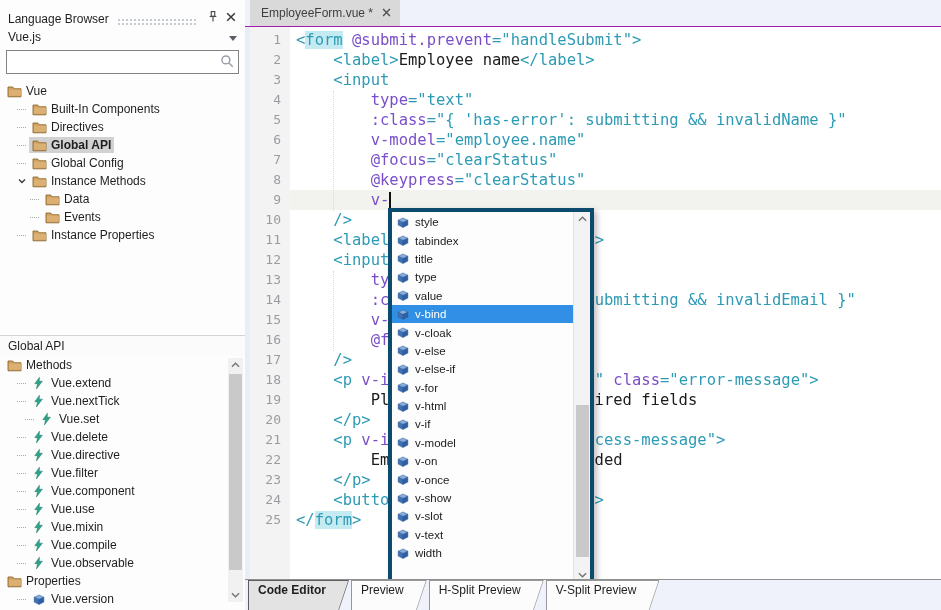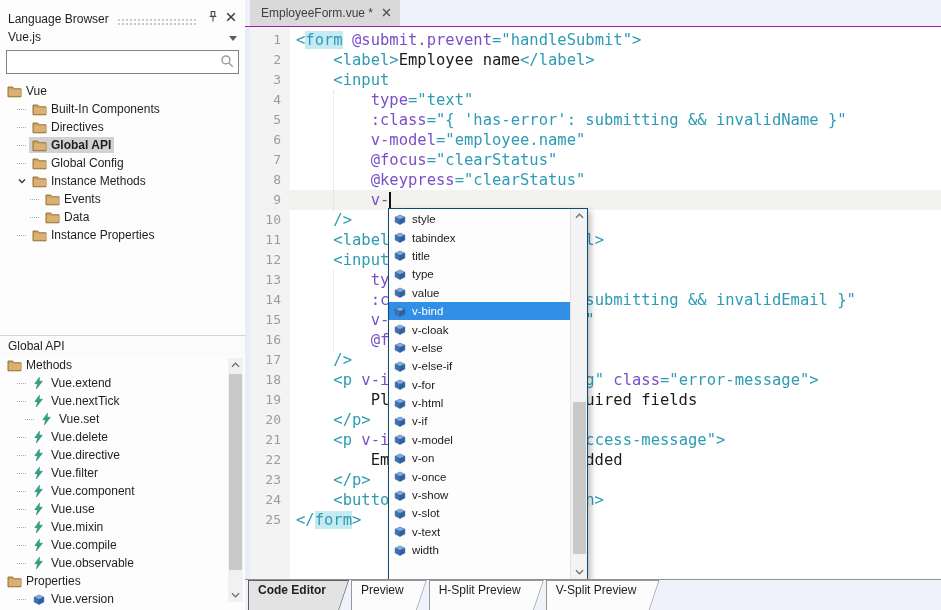--- a/index.html
+++ b/index.html
@@ -53,21 +53,21 @@
   .cl{height:20px;white-space:pre;padding-left:6px;cursor:text;}
   .cl.cur{background:#f2f2ee;}
   .tk-t{color:#2e9bb5;} .tk-s{color:#2e9bb5;} .tk-a{color:#7a4fc9;} .tk-p{color:#1b1b1b;}
   .tk-th{color:#2e9bb5;background:#c5ebf2;}
   .caret{display:inline-block;width:2px;height:17px;background:#111;vertical-align:text-bottom;
          animation:blink 1.1s steps(2) infinite;}
   @keyframes blink{50%{opacity:0;}}
   .guide{position:absolute;border-left:1px dotted #d9d9d9;width:0;}
   
   .popup{position:absolute;left:388px;top:210px;width:198px;height:370px;background:#fdfdfd;
-         border:1px solid #0c4a6e;box-shadow:3px 3px 6px rgba(0,0,0,0.25);display:flex;z-index:6;}
+         border:4px solid #0c4a6e;box-shadow:3px 3px 6px rgba(0,0,0,0.25);display:flex;z-index:6;}
   .pitems{flex:1;overflow:hidden;padding-top:1px;}
   .pitem{height:18.4px;display:flex;align-items:center;gap:5px;padding-left:4px;font-size:11.5px;
          color:#1b1b1b;white-space:nowrap;cursor:pointer;}
   .pitem .picon{width:14px;height:13px;flex:none;display:flex;align-items:center;}
   .pitem.sel{background:#3190e6;color:#ffffff;}
   .pscroll{width:16px;background:#f3f3f3;border-left:1px solid #e2e2e2;position:relative;flex:none;}
   .pscroll .sarrow{width:16px;}
   .pscroll .sthumb{top:193px;height:152px;left:1.5px;width:13px;}
   
   .bottomstrip{height:30px;background:#eff2fa;border-top:1px solid #8f8f8f;display:flex;
@@ -202,33 +202,33 @@
         </div>
         <div class="titem" style="padding-left: 30px;">
           <span class="stub"></span>
           <span class="twrap">
             <span class="ticon">
               <svg width="15" height="13" viewBox="0 0 16 14">
                 <path d="M1 2.2h5.1l1.5 1.9H15v8.6H1z" fill="#d2a05f" stroke="#8d6b33" stroke-width="1"></path>
                 <path d="M2 5h12.9v6.6H2z" fill="#dcb072"></path>
               </svg>
             </span>
+            <span class="tlabel">Data</span>
+          </span>
+        </div>
+        <div class="titem" style="padding-left: 30px;">
+          <span class="stub"></span>
+          <span class="twrap">
+            <span class="ticon">
+              <svg width="15" height="13" viewBox="0 0 16 14">
+                <path d="M1 2.2h5.1l1.5 1.9H15v8.6H1z" fill="#d2a05f" stroke="#8d6b33" stroke-width="1"></path>
+                <path d="M2 5h12.9v6.6H2z" fill="#dcb072"></path>
+              </svg>
+            </span>
             <span class="tlabel">Events</span>
-          </span>
-        </div>
-        <div class="titem" style="padding-left: 30px;">
-          <span class="stub"></span>
-          <span class="twrap">
-            <span class="ticon">
-              <svg width="15" height="13" viewBox="0 0 16 14">
-                <path d="M1 2.2h5.1l1.5 1.9H15v8.6H1z" fill="#d2a05f" stroke="#8d6b33" stroke-width="1"></path>
-                <path d="M2 5h12.9v6.6H2z" fill="#dcb072"></path>
-              </svg>
-            </span>
-            <span class="tlabel">Data</span>
           </span>
         </div>
         <div class="titem" style="padding-left: 17px;">
           <span class="stub"></span>
           <span class="twrap">
             <span class="ticon">
               <svg width="15" height="13" viewBox="0 0 16 14">
                 <path d="M1 2.2h5.1l1.5 1.9H15v8.6H1z" fill="#d2a05f" stroke="#8d6b33" stroke-width="1"></path>
                 <path d="M2 5h12.9v6.6H2z" fill="#dcb072"></path>
               </svg>

